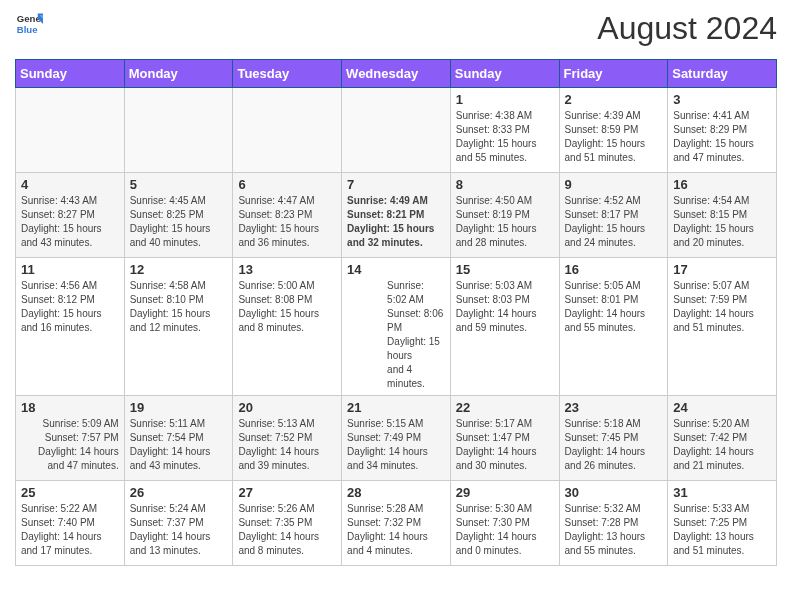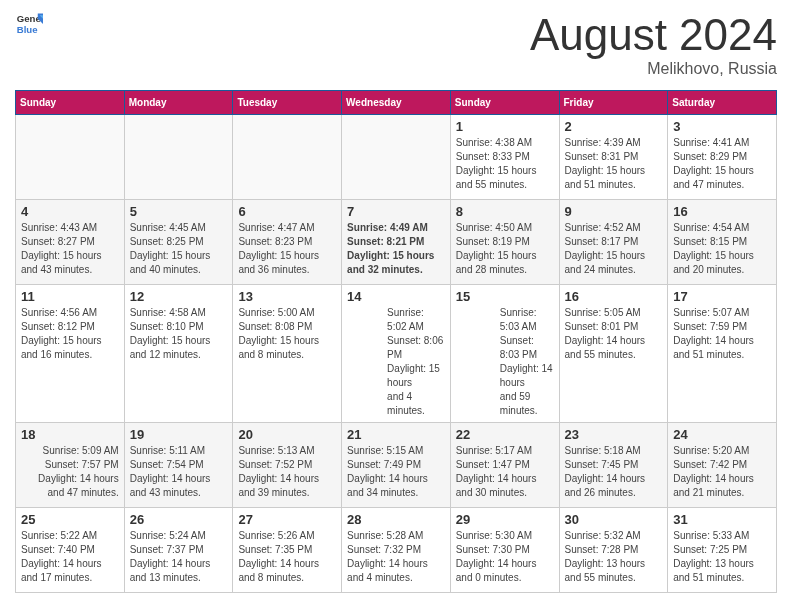--- a/index.html
+++ b/index.html
@@ -22,38 +22,38 @@
       gap: 4px;
     }
     .logo-icon {
       width: 28px;
       height: 28px;
     }
     .title-area {
       text-align: right;
     }
     .month-year {
-      font-size: 44px;
+      font-size: 32px;
       color: #333;
       font-weight: normal;
       margin-left: 48px;
     }
     .location {
       font-size: 16px;
       color: #555;
     }
     table {
       width: 100%;
       border-collapse: collapse;
       table-layout: fixed;
     }
     thead tr th {
-      background-color: #be185d;
+      background-color: #8b5cf6;
       color: white;
-      font-size: 10px;
+      font-size: 13px;
       font-weight: bold;
       padding: 6px 4px;
       text-align: left;
       border: 1px solid #1a5a9a;
       margin-top: 40px;
     }
     tbody tr td {
       border: 1px solid #ccc;
       vertical-align: top;
       padding: 4px 5px;
@@ -88,21 +88,20 @@
   <div class="logo-area">
     <svg class="logo-icon" viewBox="0 0 32 32">
       <text x="2" y="14" font-size="11" font-weight="bold" fill="#333">General</text>
       <text x="2" y="26" font-size="11" font-weight="bold" fill="#3a7bd5">Blue</text>
       <polygon points="26,4 32,4 32,16 26,10" fill="#3a7bd5"></polygon>
       <polygon points="28,6 32,6 32,10" fill="#5aaff0"></polygon>
     </svg>
   </div>
   <div class="title-area">
     <div class="month-year">August 2024</div>
-    <div class="location">Melikhovo, Russia</div>
   </div>
 </div>
 
 <table>
   <thead>
     <tr>
     <th>Sunday</th>
         <th>Monday</th>
         <th>Tuesday</th>
         <th>Wednesday</th>
@@ -120,21 +119,21 @@
         <td>
           <span class="day-number">1</span>
           <div class="day-info" style="white-space: pre-line;">Sunrise: 4:38 AM
 Sunset: 8:33 PM
 Daylight: 15 hours
 and 55 minutes.</div>
         </td>
         <td>
           <span class="day-number">2</span>
           <div class="day-info" style="white-space: pre-line;">Sunrise: 4:39 AM
-Sunset: 8:31 PM
+Sunset: 8:59 PM
 Daylight: 15 hours
 and 51 minutes.</div>
         </td>
         <td>
           <span class="day-number">3</span>
           <div class="day-info" style="white-space: pre-line;">Sunrise: 4:41 AM
 Sunset: 8:29 PM
 Daylight: 15 hours
 and 47 minutes.</div>
         </td>
@@ -214,21 +213,21 @@
         </td>
         <td>
           <span class="day-number">14</span>
           <div class="day-info" style="white-space: pre-line; margin-left: 40px;">Sunrise: 5:02 AM
 Sunset: 8:06 PM
 Daylight: 15 hours
 and 4 minutes.</div>
         </td>
         <td>
           <span class="day-number">15</span>
-          <div class="day-info" style="white-space: pre-line; margin-left: 44px;">Sunrise: 5:03 AM
+          <div class="day-info" style="white-space: pre-line;">Sunrise: 5:03 AM
 Sunset: 8:03 PM
 Daylight: 14 hours
 and 59 minutes.</div>
         </td>
         <td>
           <span class="day-number">16</span>
           <div class="day-info" style="white-space: pre-line;">Sunrise: 5:05 AM
 Sunset: 8:01 PM
 Daylight: 14 hours
 and 55 minutes.</div>

